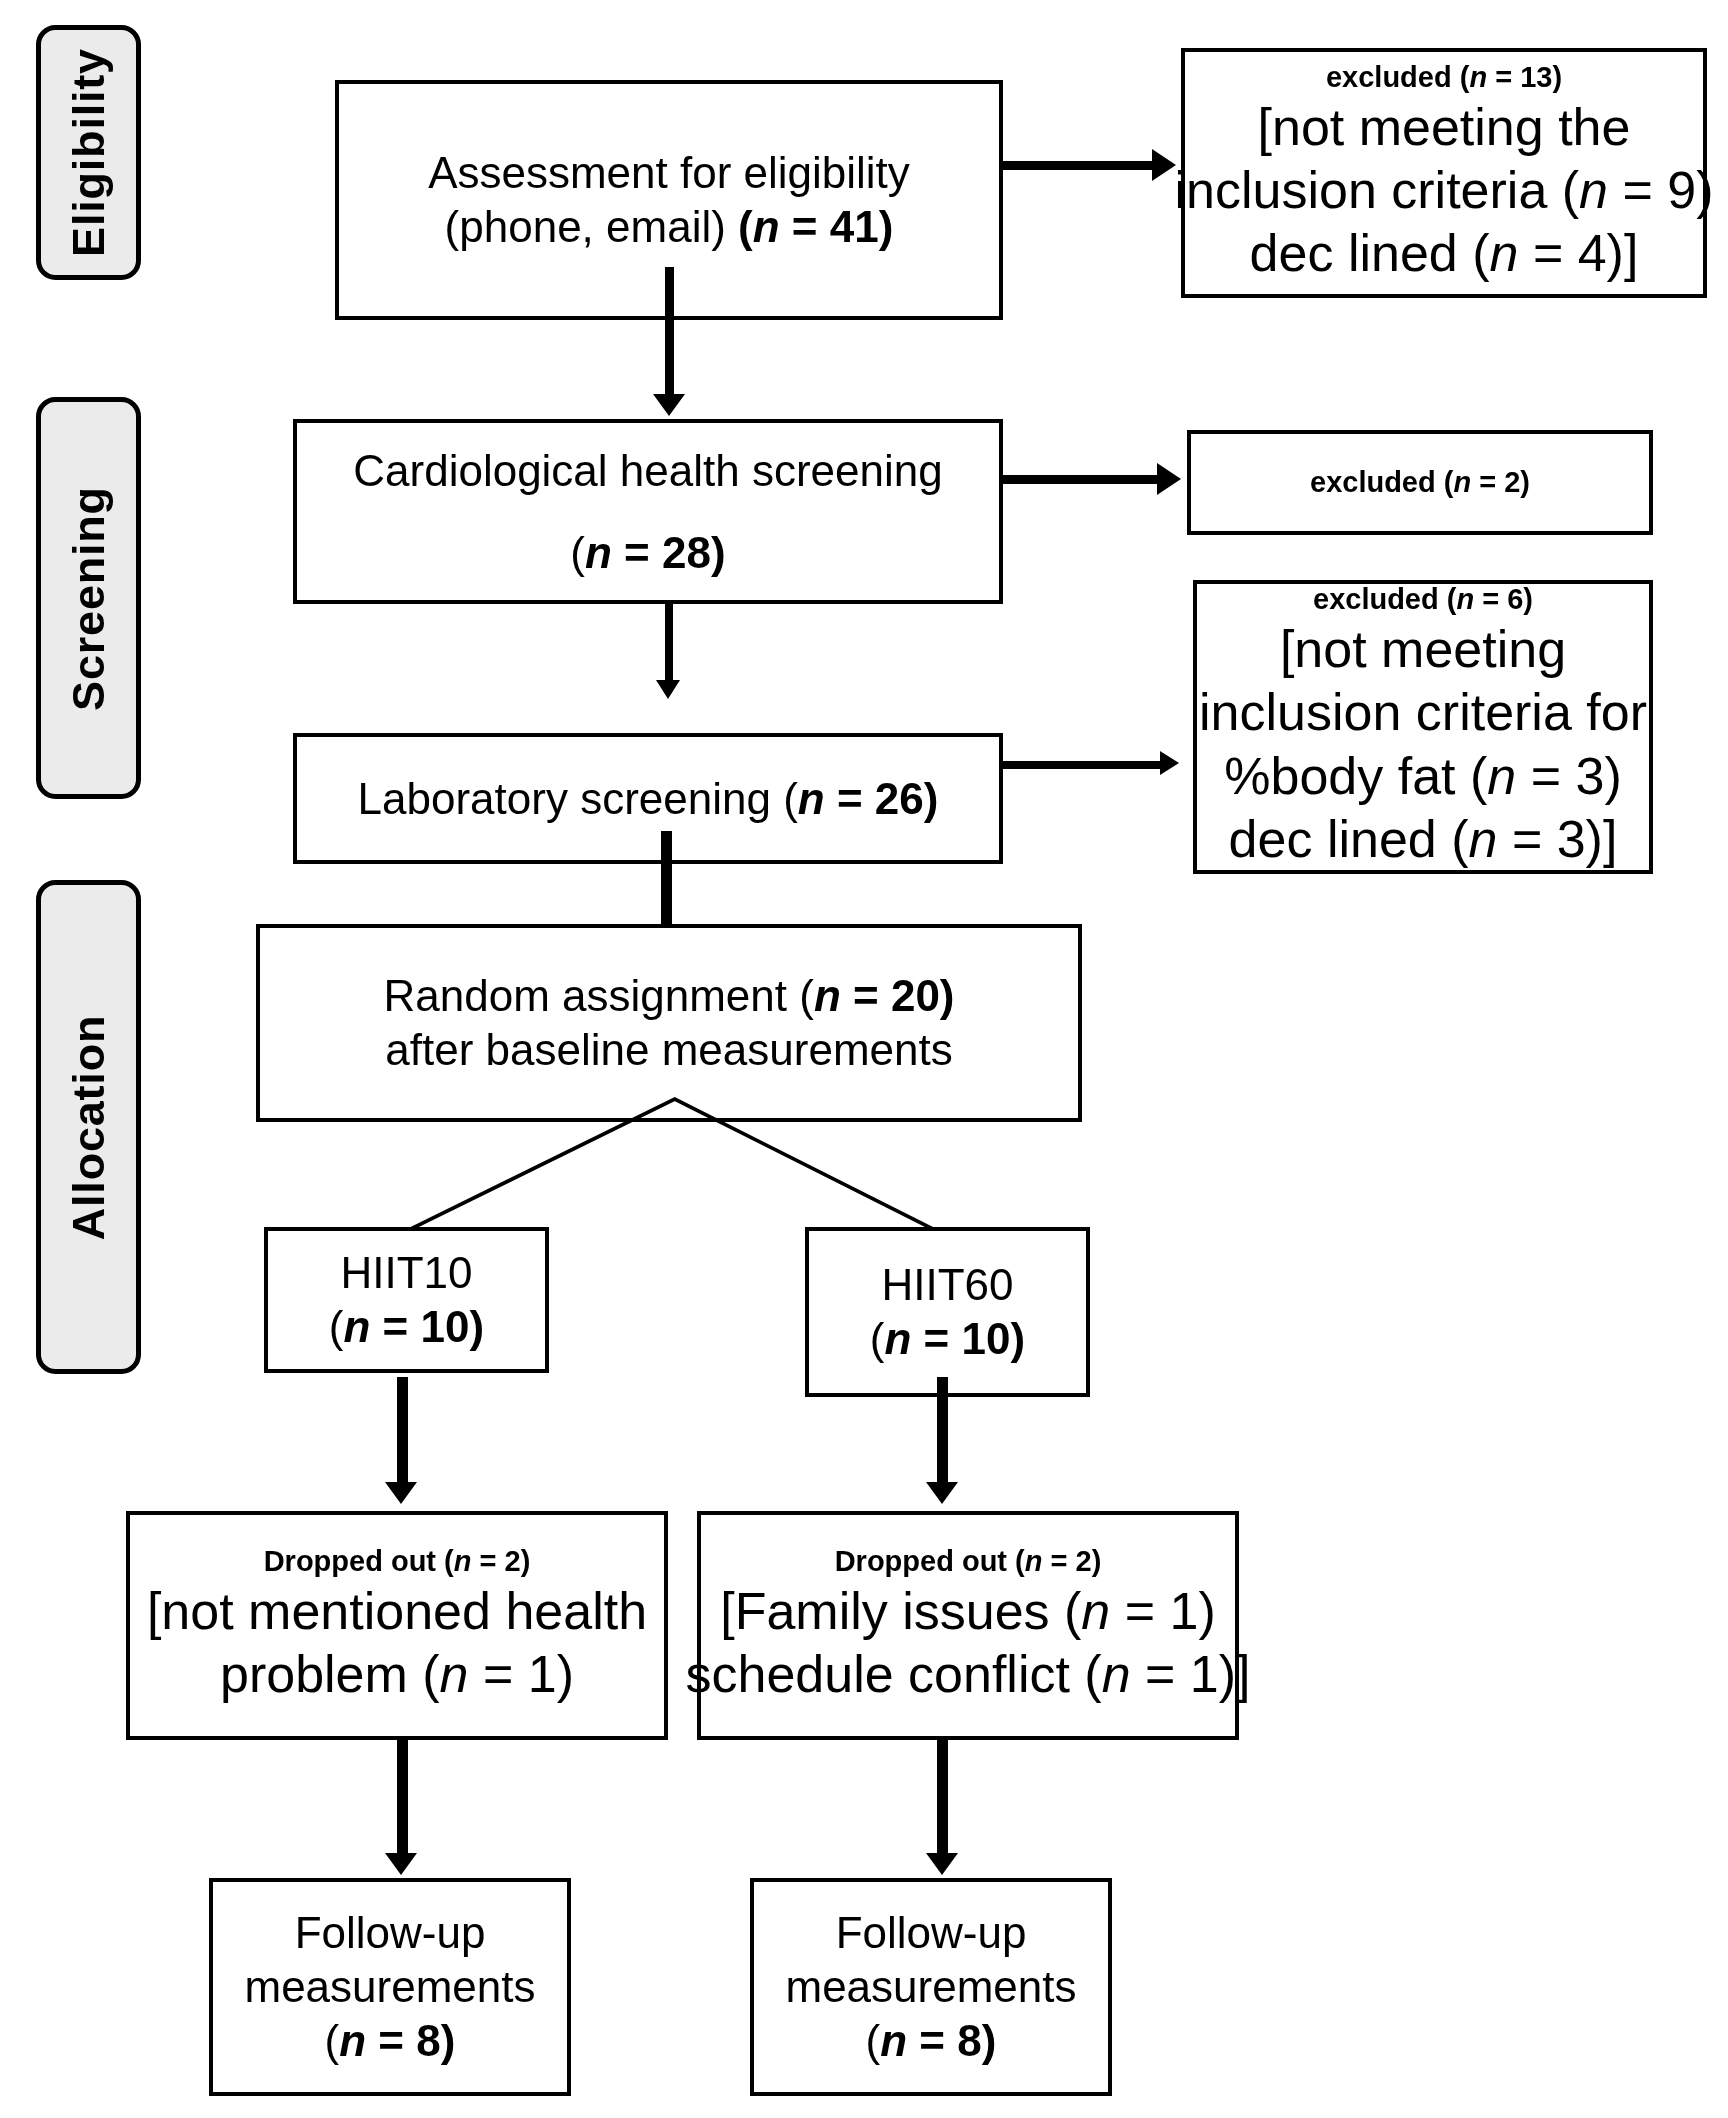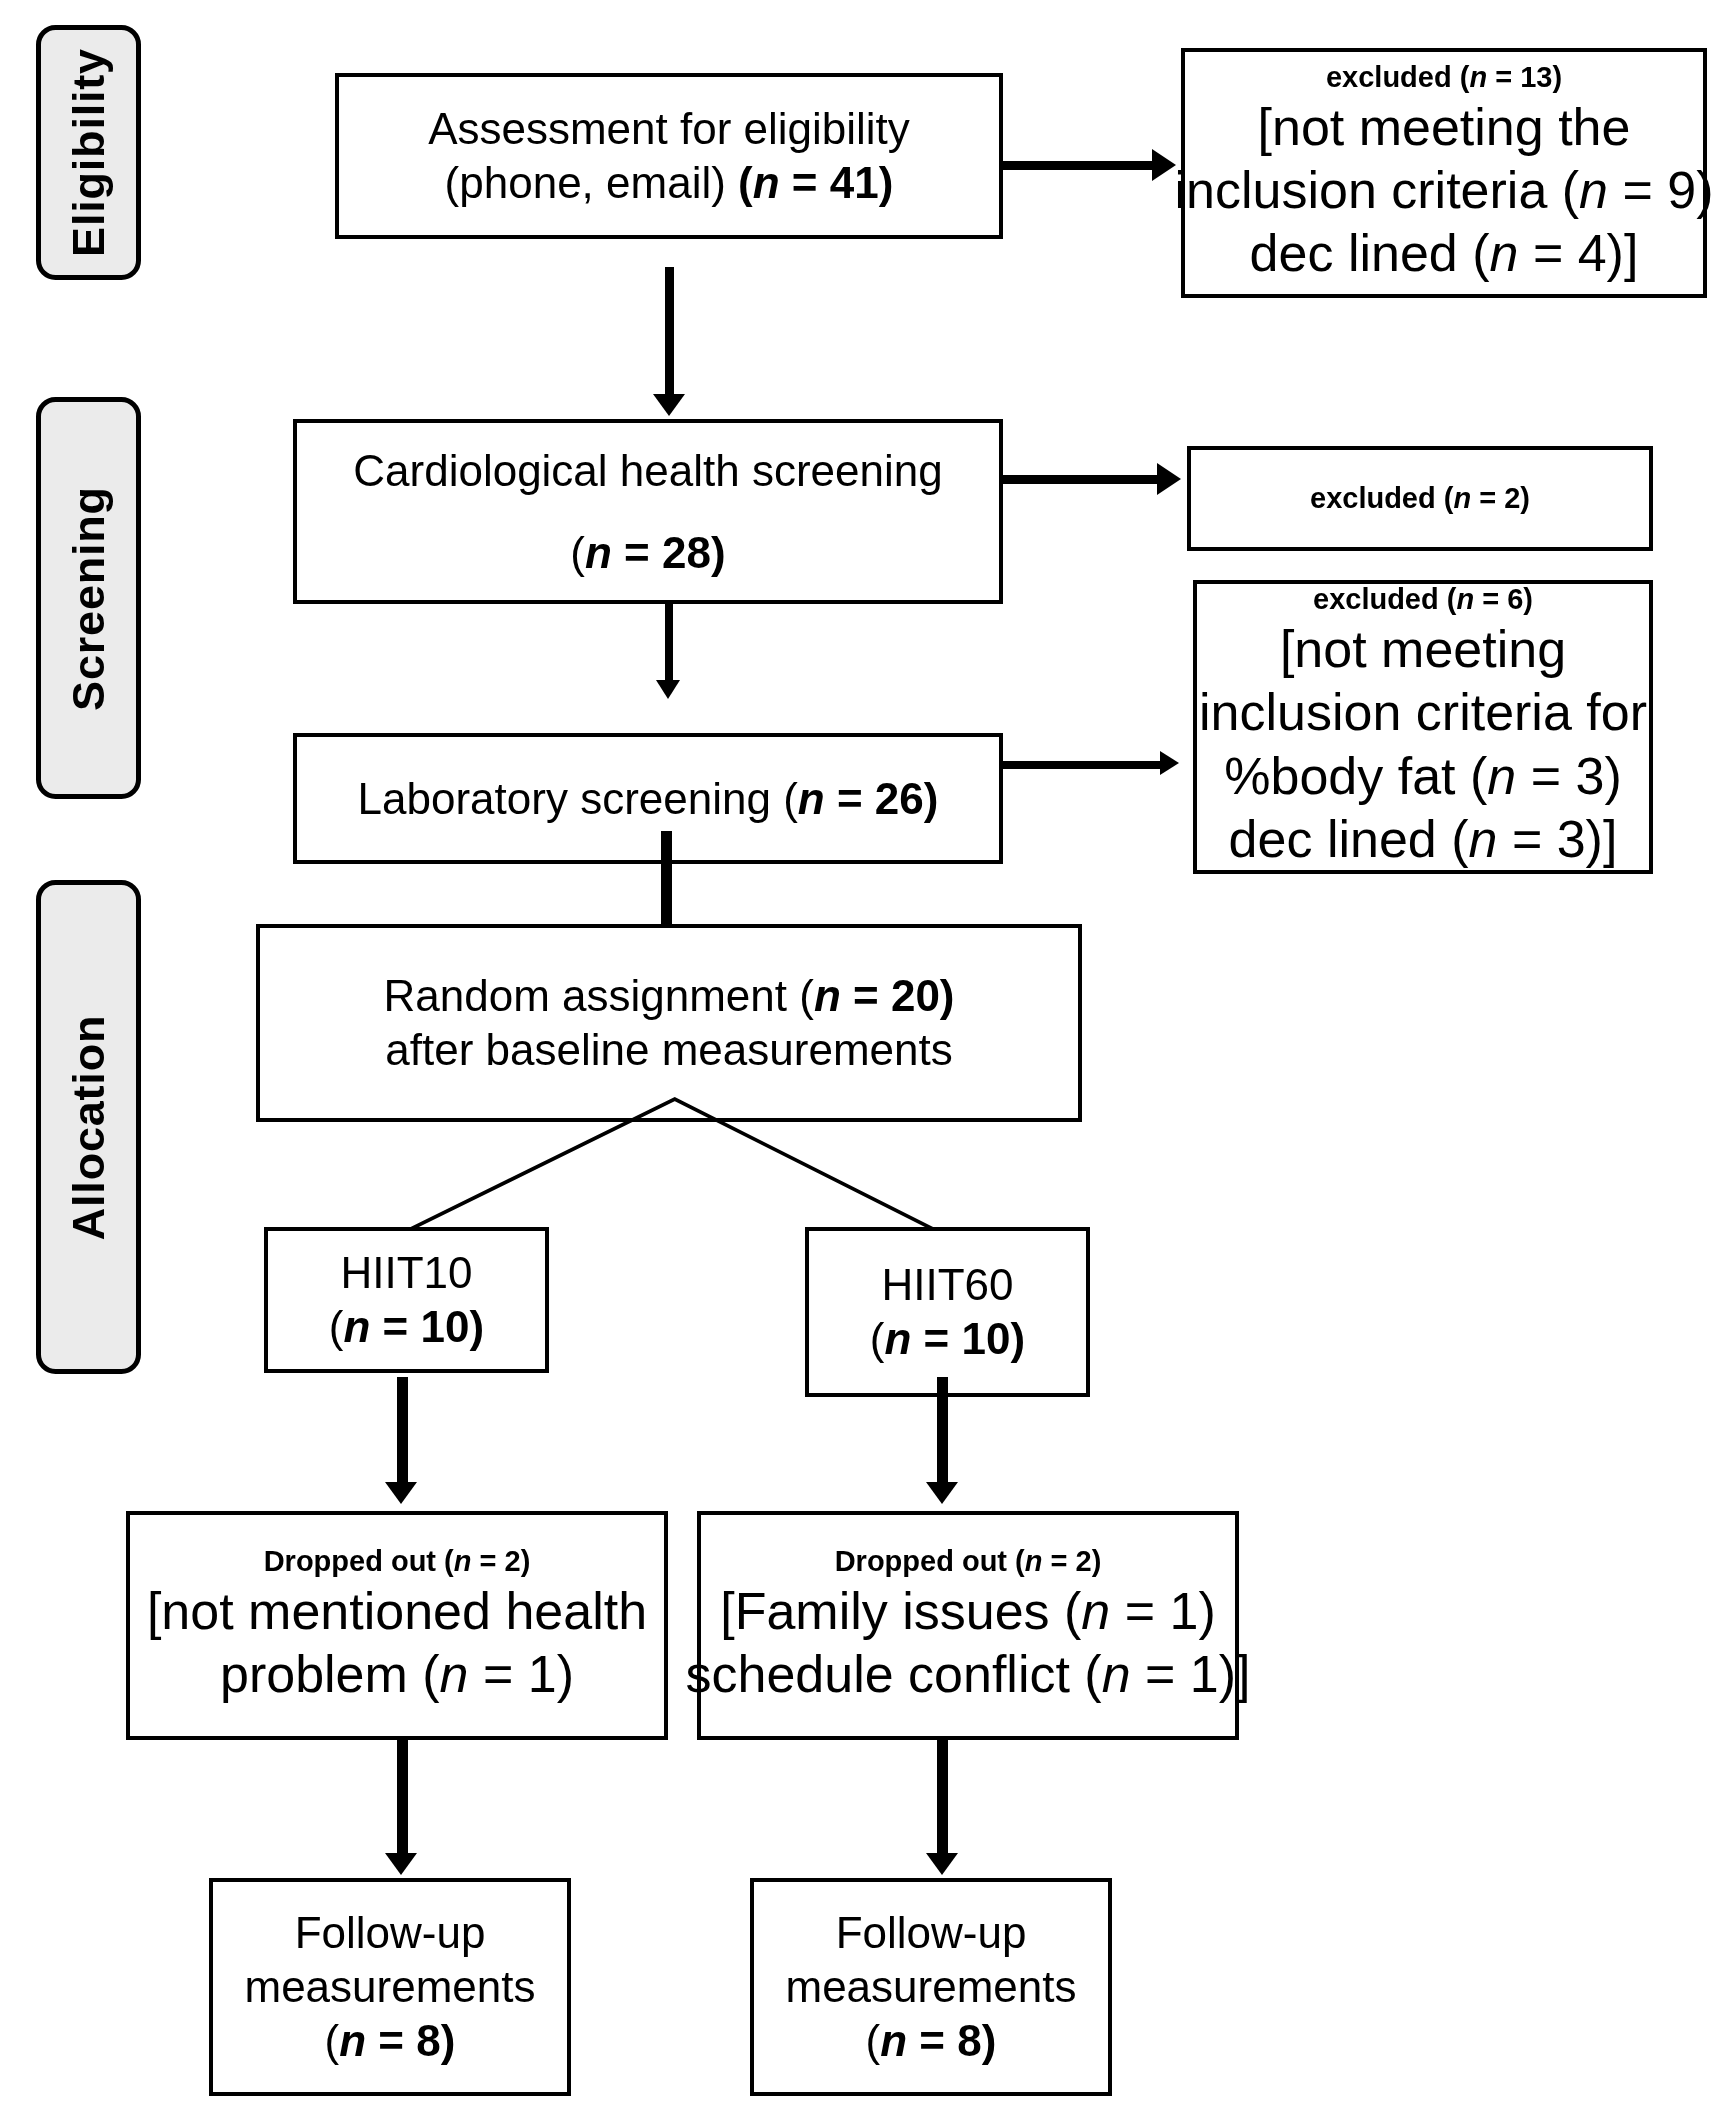--- a/index.html
+++ b/index.html
@@ -112,21 +112,21 @@
   </div>
 
   <div class="stage-label" style="left:36px; top:397px; width:105px; height:402px;">
     <span class="stage-text">Screening</span>
   </div>
 
   <div class="stage-label" style="left:36px; top:880px; width:105px; height:494px;">
     <span class="stage-text">Allocation</span>
   </div>
 
-  <div class="fbox" style="left:335px; top:73px; width:668px; height:166px;">
+  <div class="fbox" style="left:335px; top:80px; width:668px; height:240px;">
     <span class="line t-reg">Assessment for eligibility</span>
     <span class="line t-reg">
       <span>(phone, email) </span><b><span>(</span><em class="n">n</em><span> = 41)</span></b>
     </span>
   </div>
 
   <div class="fbox" style="left:1181px; top:48px; width:526px; height:250px;">
     <span class="line t-smallbold">
       <span>excluded (</span><em class="n">n</em><span> = 13)</span>
     </span>
@@ -145,21 +145,21 @@
   <div class="vline" style="left:665px; top:267px; width:9px; height:131px;"></div>
   <div class="arrow-down" style="left:653px; top:394px;"></div>
 
   <div class="fbox" style="left:293px; top:419px; width:710px; height:185px;gap:28px;">
     <span class="line t-reg">Cardiological health screening</span>
     <span class="line t-reg">
       <span>(</span><b><em class="n">n</em><span> = 28)</span></b>
     </span>
   </div>
 
-  <div class="fbox" style="left:1187px; top:446px; width:466px; height:105px;text-align:right;">
+  <div class="fbox" style="left:1187px; top:430px; width:466px; height:105px;text-align:right;">
     <span class="line t-smallbold">
       <span>excluded (</span><em class="n">n</em><span> = 2)</span>
     </span>
   </div>
 
   <div class="hline" style="left:1003px; top:475px; width:155px; height:9px;"></div>
   <div class="arrow-right" style="left:1157px; top:463px;"></div>
 
   <div class="vline" style="left:665px; top:604px; width:7.5px; height:79px;"></div>
   <div class="arrow-down thin" style="left:656px; top:680px;"></div>

